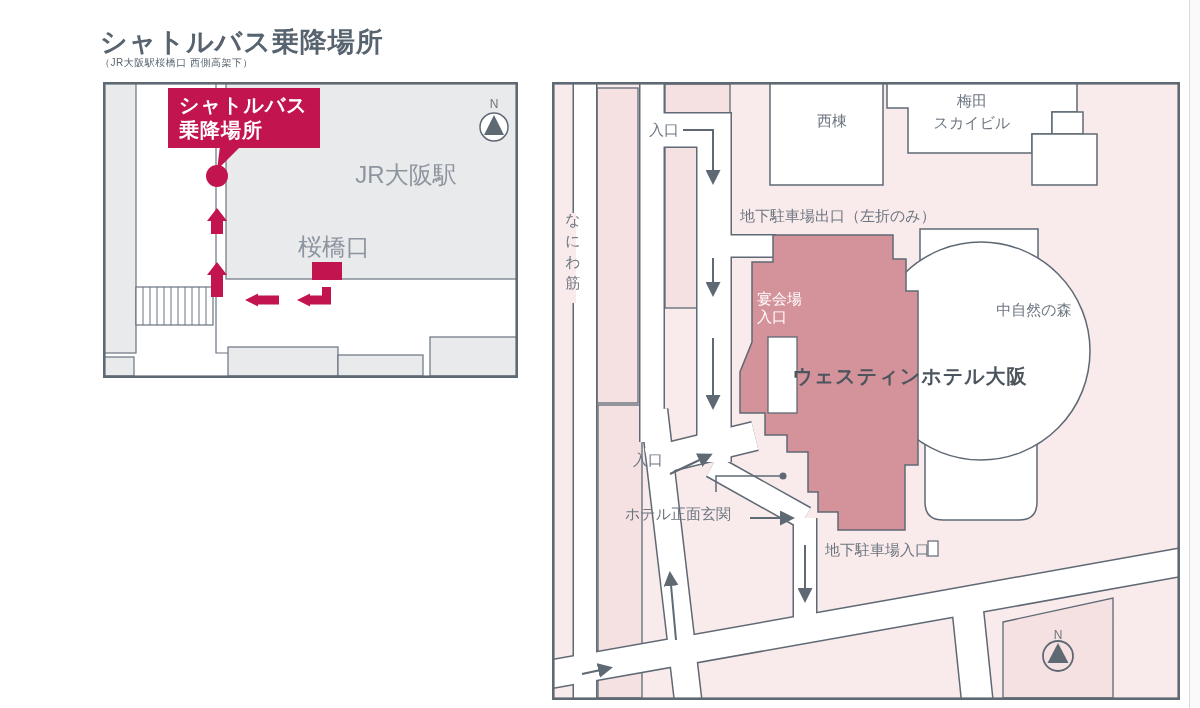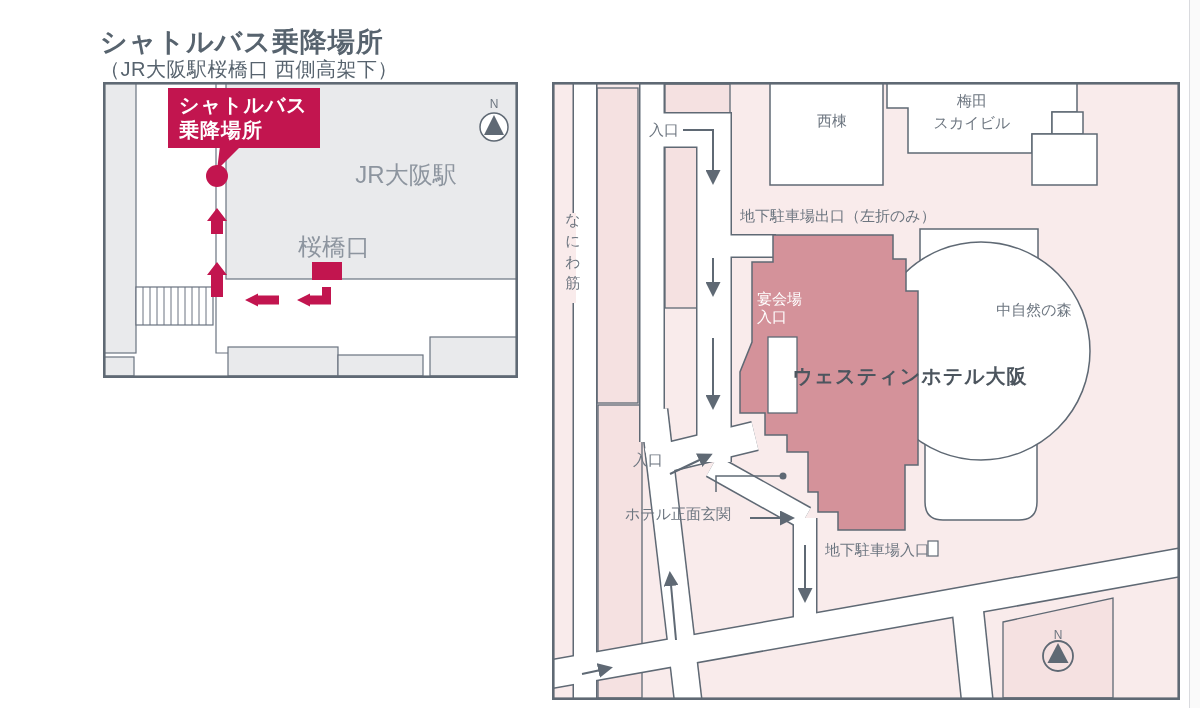--- a/index.html
+++ b/index.html
@@ -1,19 +1,19 @@
 <!DOCTYPE html>
 <html><head>
 <meta charset="utf-8">
 <style>
   html,body{margin:0;padding:0;background:#ffffff;}
   #page{position:relative;width:1200px;height:708px;background:#ffffff;overflow:hidden;
         font-family:"Liberation Sans","DejaVu Sans",sans-serif;text-align:center;}
   .map-title{position:absolute;font-weight:bold;font-size:27px;letter-spacing:1px;color:#57636e;white-space:nowrap;}
-  .map-subtitle{position:absolute;font-size:20px;color:#57636e;letter-spacing:.5px;white-space:nowrap;}
+  .map-subtitle{position:absolute;font-size:10px;color:#57636e;letter-spacing:.5px;white-space:nowrap;}
   svg text{font-family:"Liberation Sans","DejaVu Sans",sans-serif;}
   .glabel{fill:#6d7680;font-size:15px;}
   .glabel-big{fill:#8d959f;font-size:24px;}
   .hotel-label{fill:#4c555e;font-size:20px;font-weight:bold;letter-spacing:1px;}
   .white-label{fill:#ffffff;font-size:15px;}
   .box-label{fill:#ffffff;font-size:20px;font-weight:bold;letter-spacing:1px;}
   .n-label{fill:#6d7680;font-size:12px;}
   #page-edge{position:absolute;top:0;right:0;width:10px;height:708px;background:#fafafa;border-left:1px solid #d9dade;}
 </style>
 </head>

